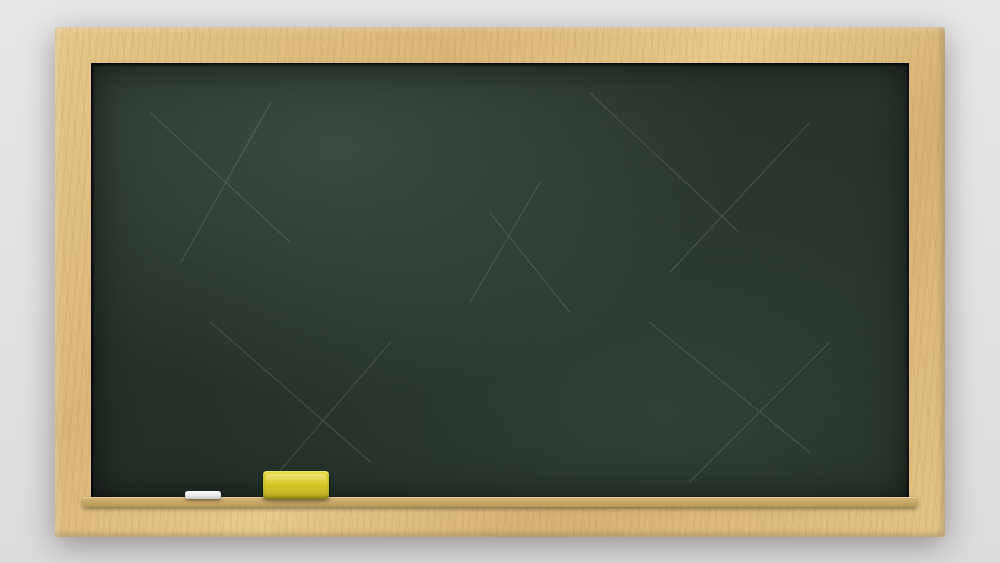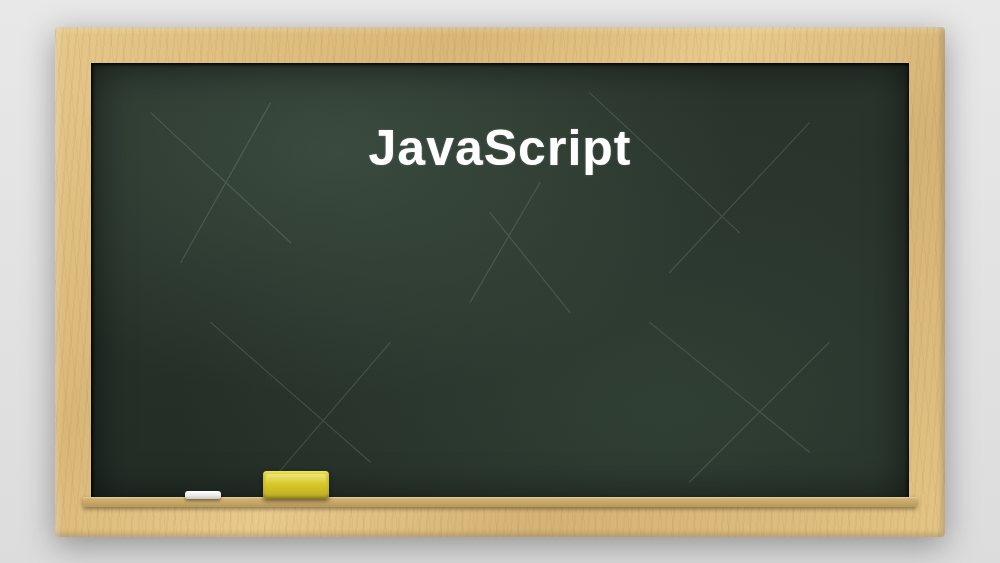--- a/index.html
+++ b/index.html
@@ -155,19 +155,18 @@
         <path d="M720 60 L580 210"></path>
         <path d="M120 260 L280 400"></path>
         <path d="M300 280 L180 420"></path>
         <path d="M560 260 L720 390"></path>
         <path d="M740 280 L600 420"></path>
         <path d="M400 150 L480 250"></path>
         <path d="M450 120 L380 240"></path>
       </g>
     </svg>
     <div class="content">
-      <div class="title">JavaScript</div>
     </div>
   </div>
   <div class="chalk-tray"></div>
   <div class="chalk"></div>
   <div class="eraser"></div>
 </div>
 
 </body></html>

